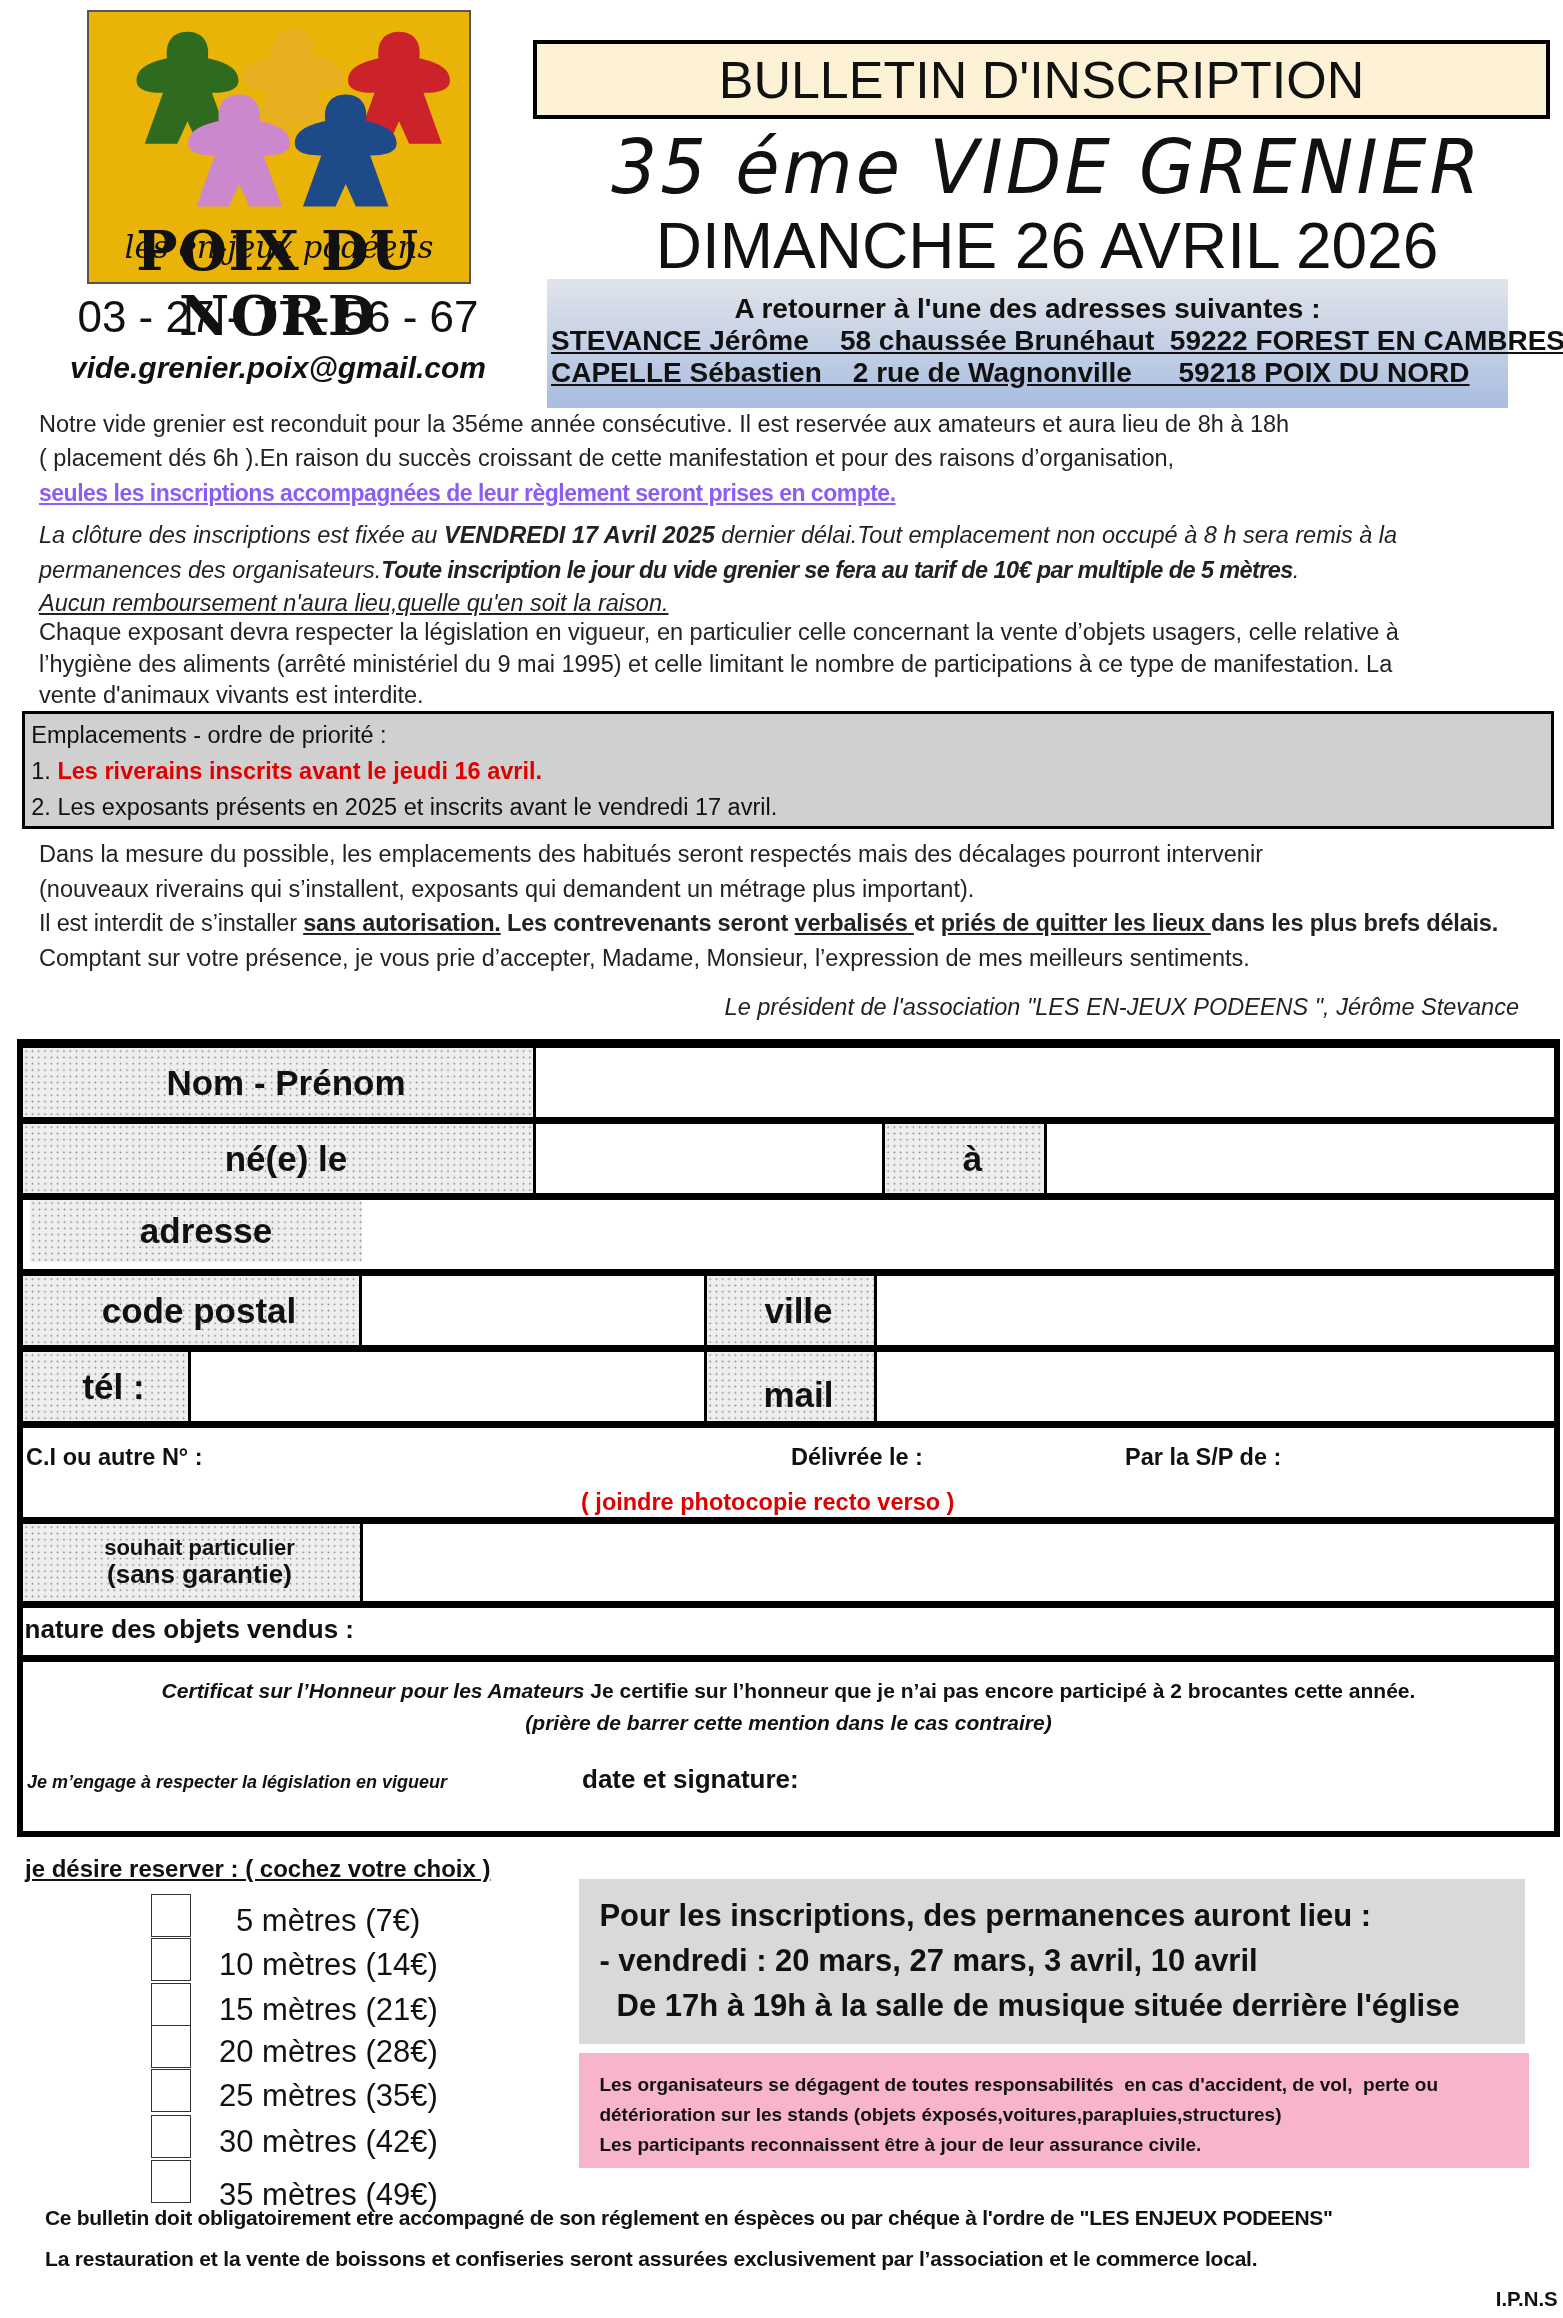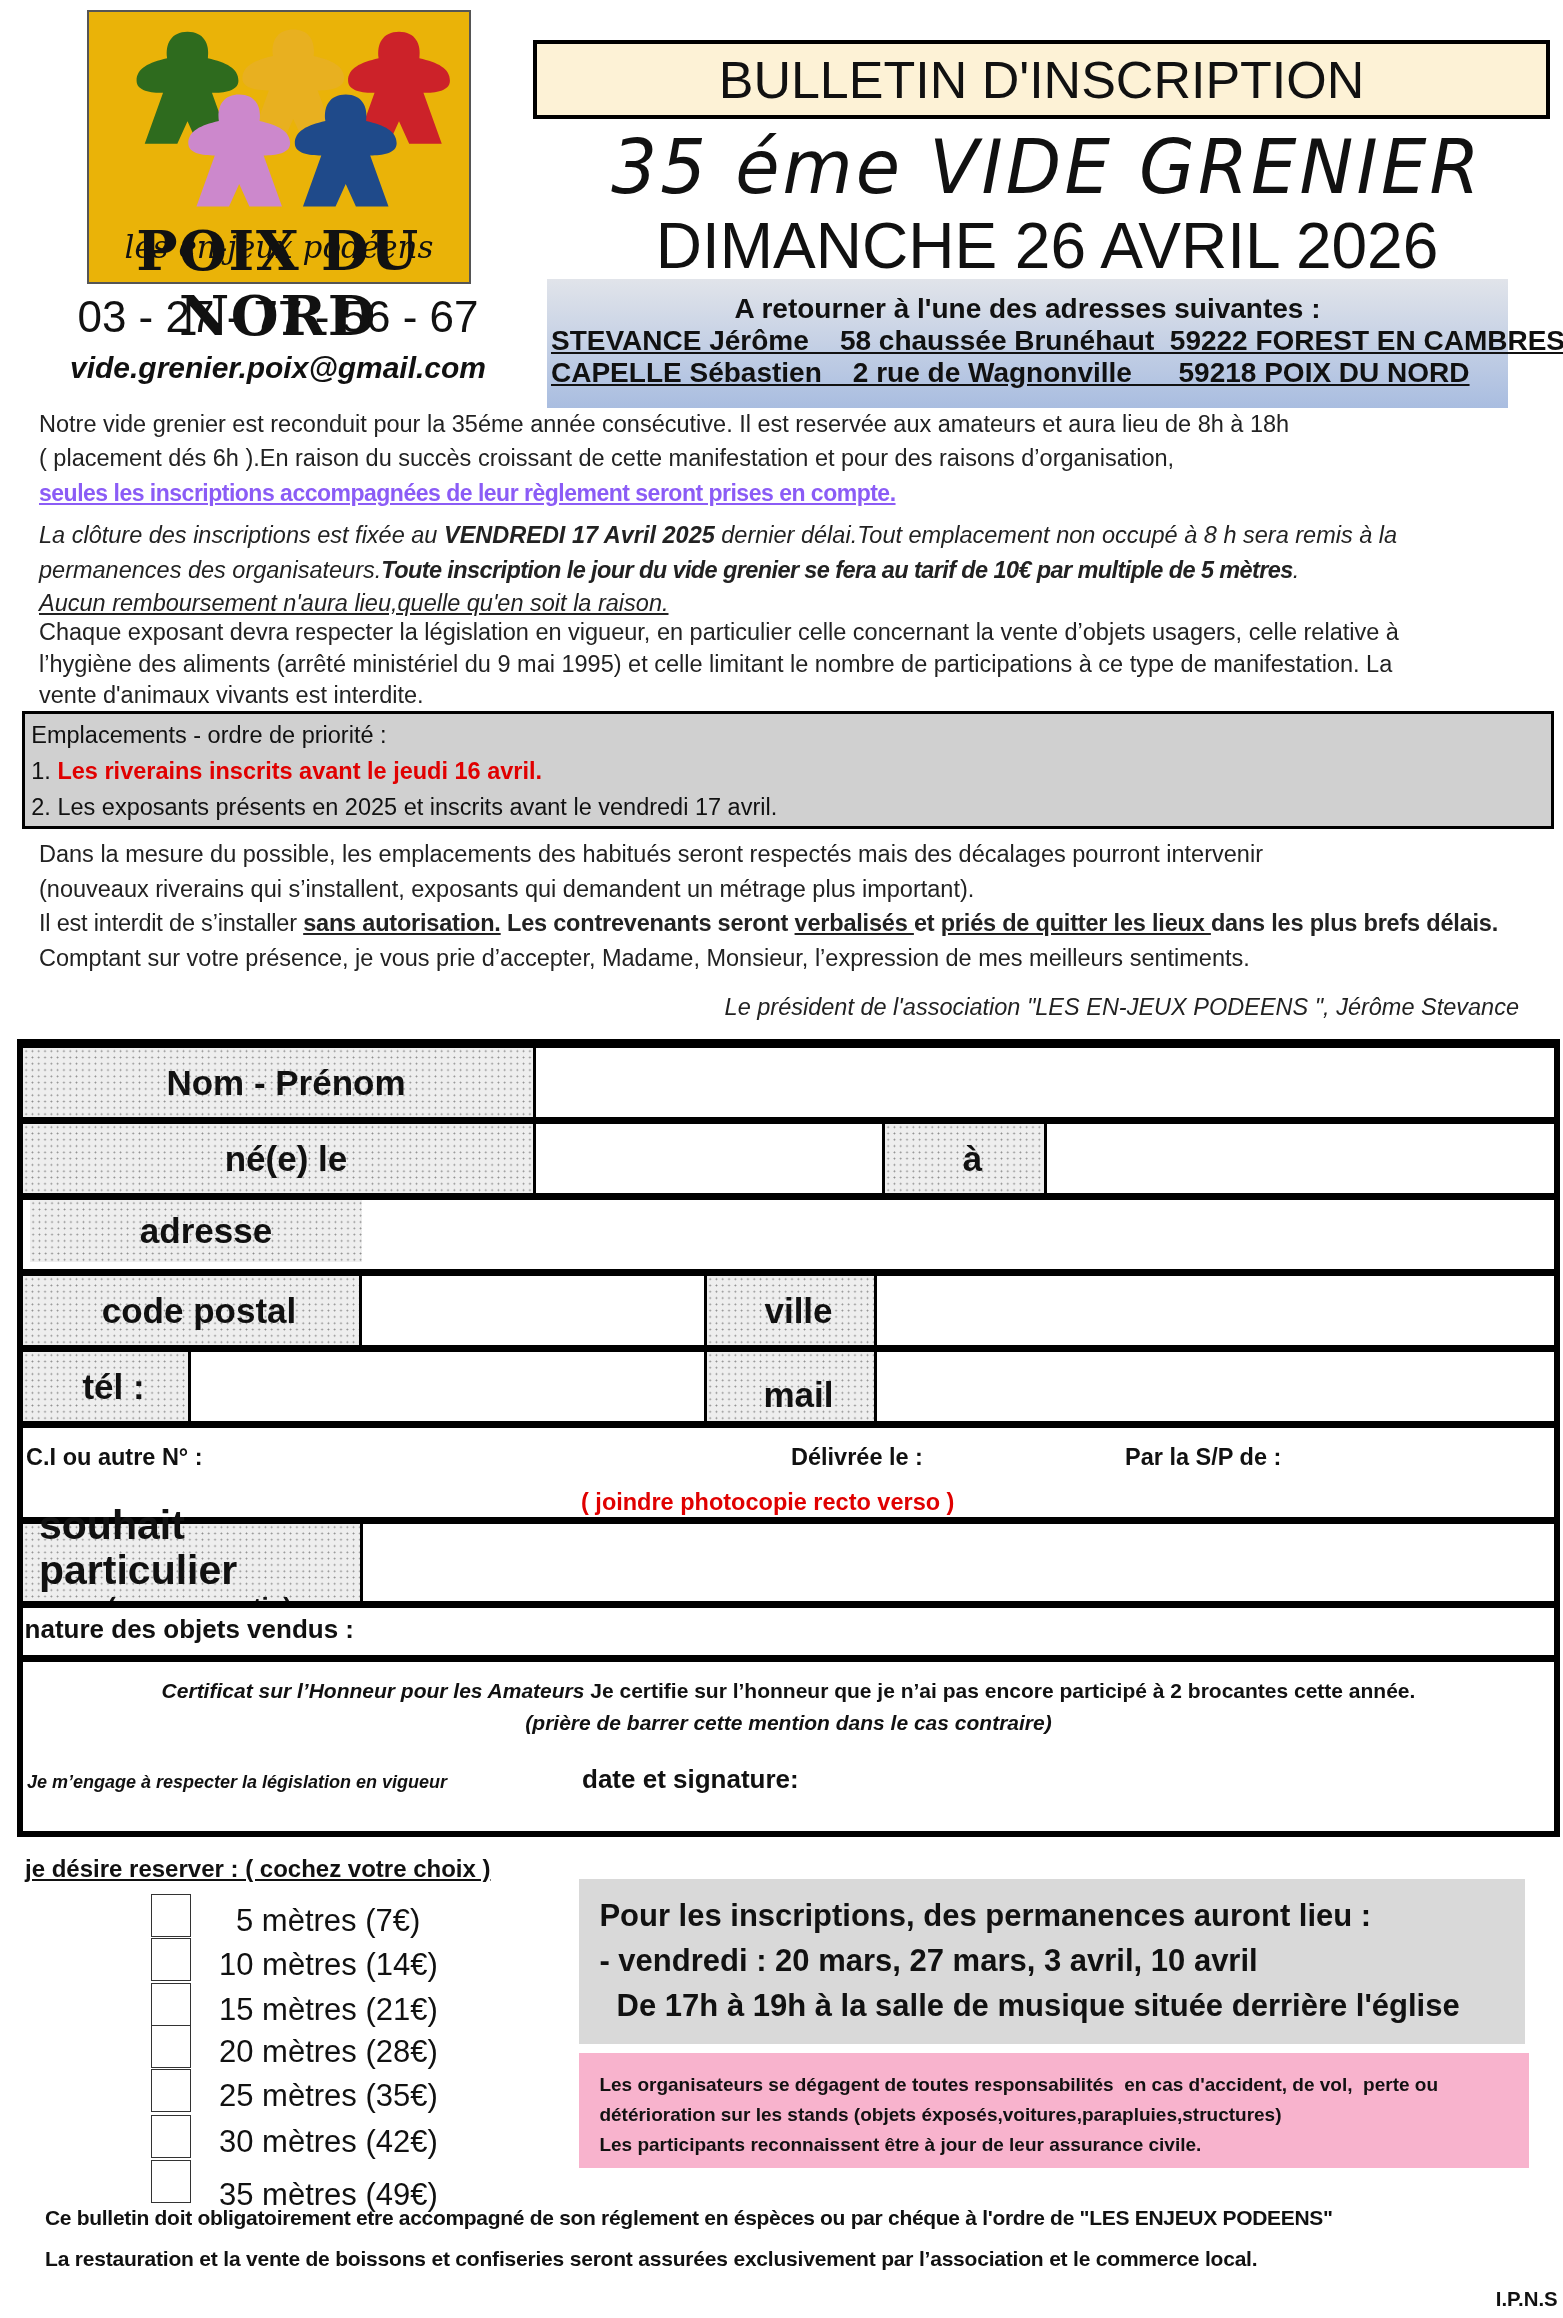--- a/index.html
+++ b/index.html
@@ -162,21 +162,21 @@
   <div class="hline" style="top:373px;"></div>
 
   <div class="inp" style="left:0; top:380px; right:0; height:89px;"></div>
   <div class="small-lbl" style="left:3.1px; top:396px;">C.I ou autre N° :</div>
   <div class="small-lbl" style="left:768px; top:396px;">Délivrée le :</div>
   <div class="small-lbl" style="left:1102px; top:396px;">Par la S/P de :</div>
   <div class="small-lbl" style="left:558px; top:441px; color:#e00000; font-weight:bold;">( joindre photocopie recto verso )</div>
   <div class="hline" style="top:469px;"></div>
 
   <div class="cell lbl" style="left:0; top:476px; width:340px; height:77px; flex-direction:column; line-height:1.1;">
-    <span style="font-size:41px;">souhait particulier</span>
+    <span style="font-size:22px;">souhait particulier</span>
     <span style="font-size:26px;">(sans garantie)</span>
   </div>
   <div class="inp" style="left:340px; top:476px; right:0; height:77px;"></div>
   <div class="hline" style="top:553px;"></div>
 
   <div class="inp" style="left:0; top:560px; right:0; height:47px;"></div>
   <div class="small-lbl" style="left:1.6px; top:566px; font-size:26px;">nature des objets vendus :</div>
   <div class="hline" style="top:607px;"></div>
 
   <div class="small-lbl" style="left:0; right:0; top:631px; text-align:center; font-size:21px; font-style:italic;">

